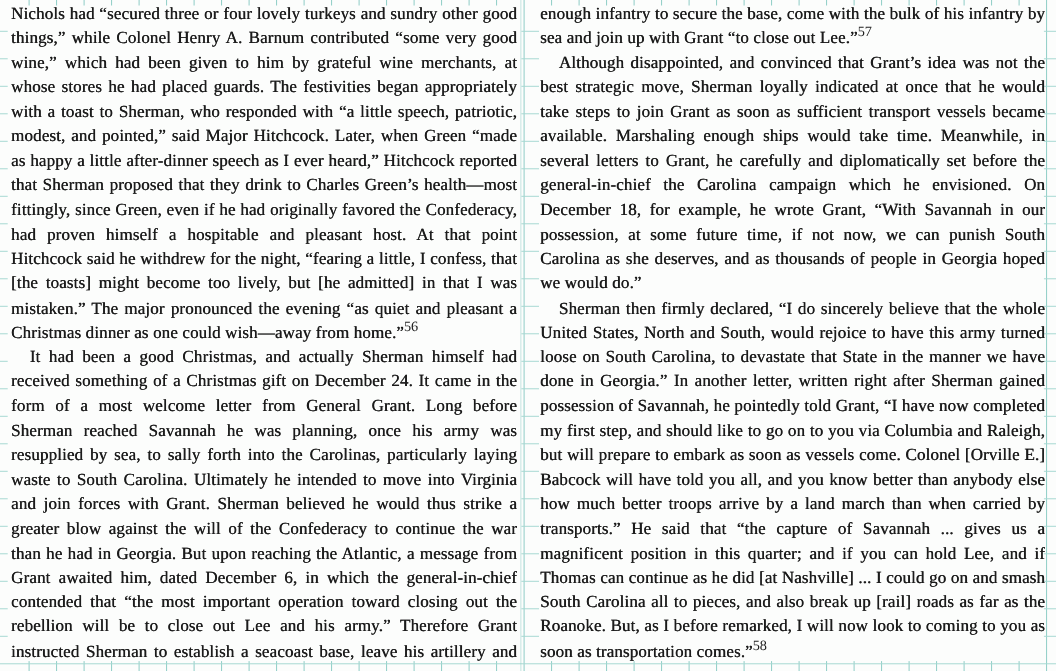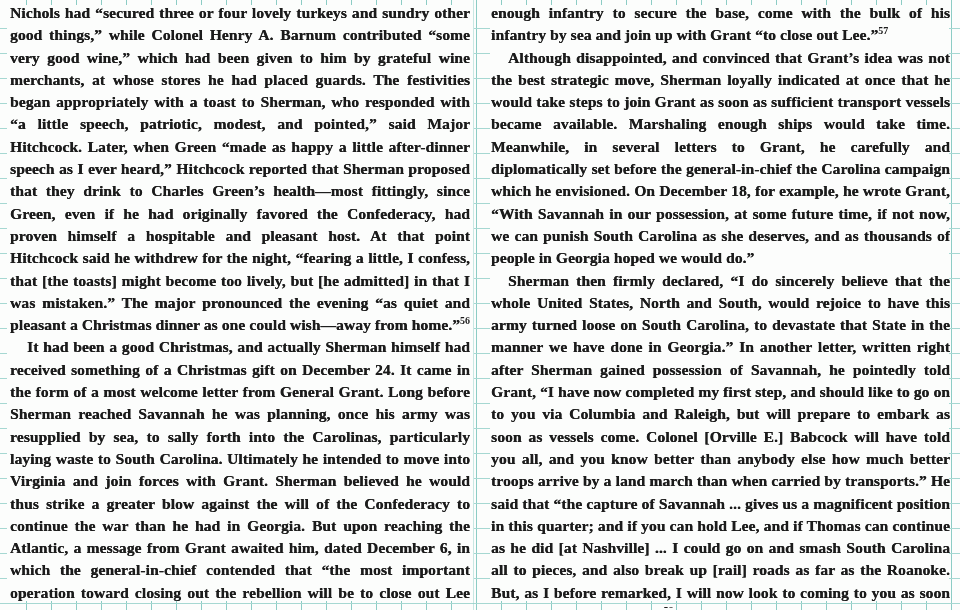--- a/index.html
+++ b/index.html
@@ -13,21 +13,20 @@
     --grid-h: #a6d8d2;
     --grid-v: #8cccc5;
   }
   body { background: var(--paper); }
   .page {
     position: relative;
     width: 960px; height: 610px;
     background: var(--paper);
     font-family: "Liberation Serif", "DejaVu Serif", serif;
     color: var(--ink);
-    font-weight: bold;
   }
   
   .grid-vlines {
     position: absolute; left: 8px; right: 0; top: 0; bottom: 0;
     background-image: linear-gradient(to right, var(--grid-v) 0 1px, transparent 1px 25px);
     background-size: 25px 100%;
     background-position: 18px 0;
   }
   
   .grid-hlines {
@@ -55,21 +54,21 @@
     line-height: 22.3px;
     text-align: justify;
     letter-spacing: 0.1px;
     text-shadow: 0.3px 0 0 currentColor; 
   }
   .text-col.left  { left: 10px;  width: 460px; }
   .text-col.right { left: 491px; width: 459px; }
   .para { margin: 0; }
   .para.indent { text-indent: 17px; }
   sup.fn {
-    font-size: 10px;
+    font-size: 13px;
     line-height: 0;
     vertical-align: super;
     letter-spacing: 0;
     text-shadow: none;
   }
 </style>
 </head>
 <body>
 
 <div class="page">

